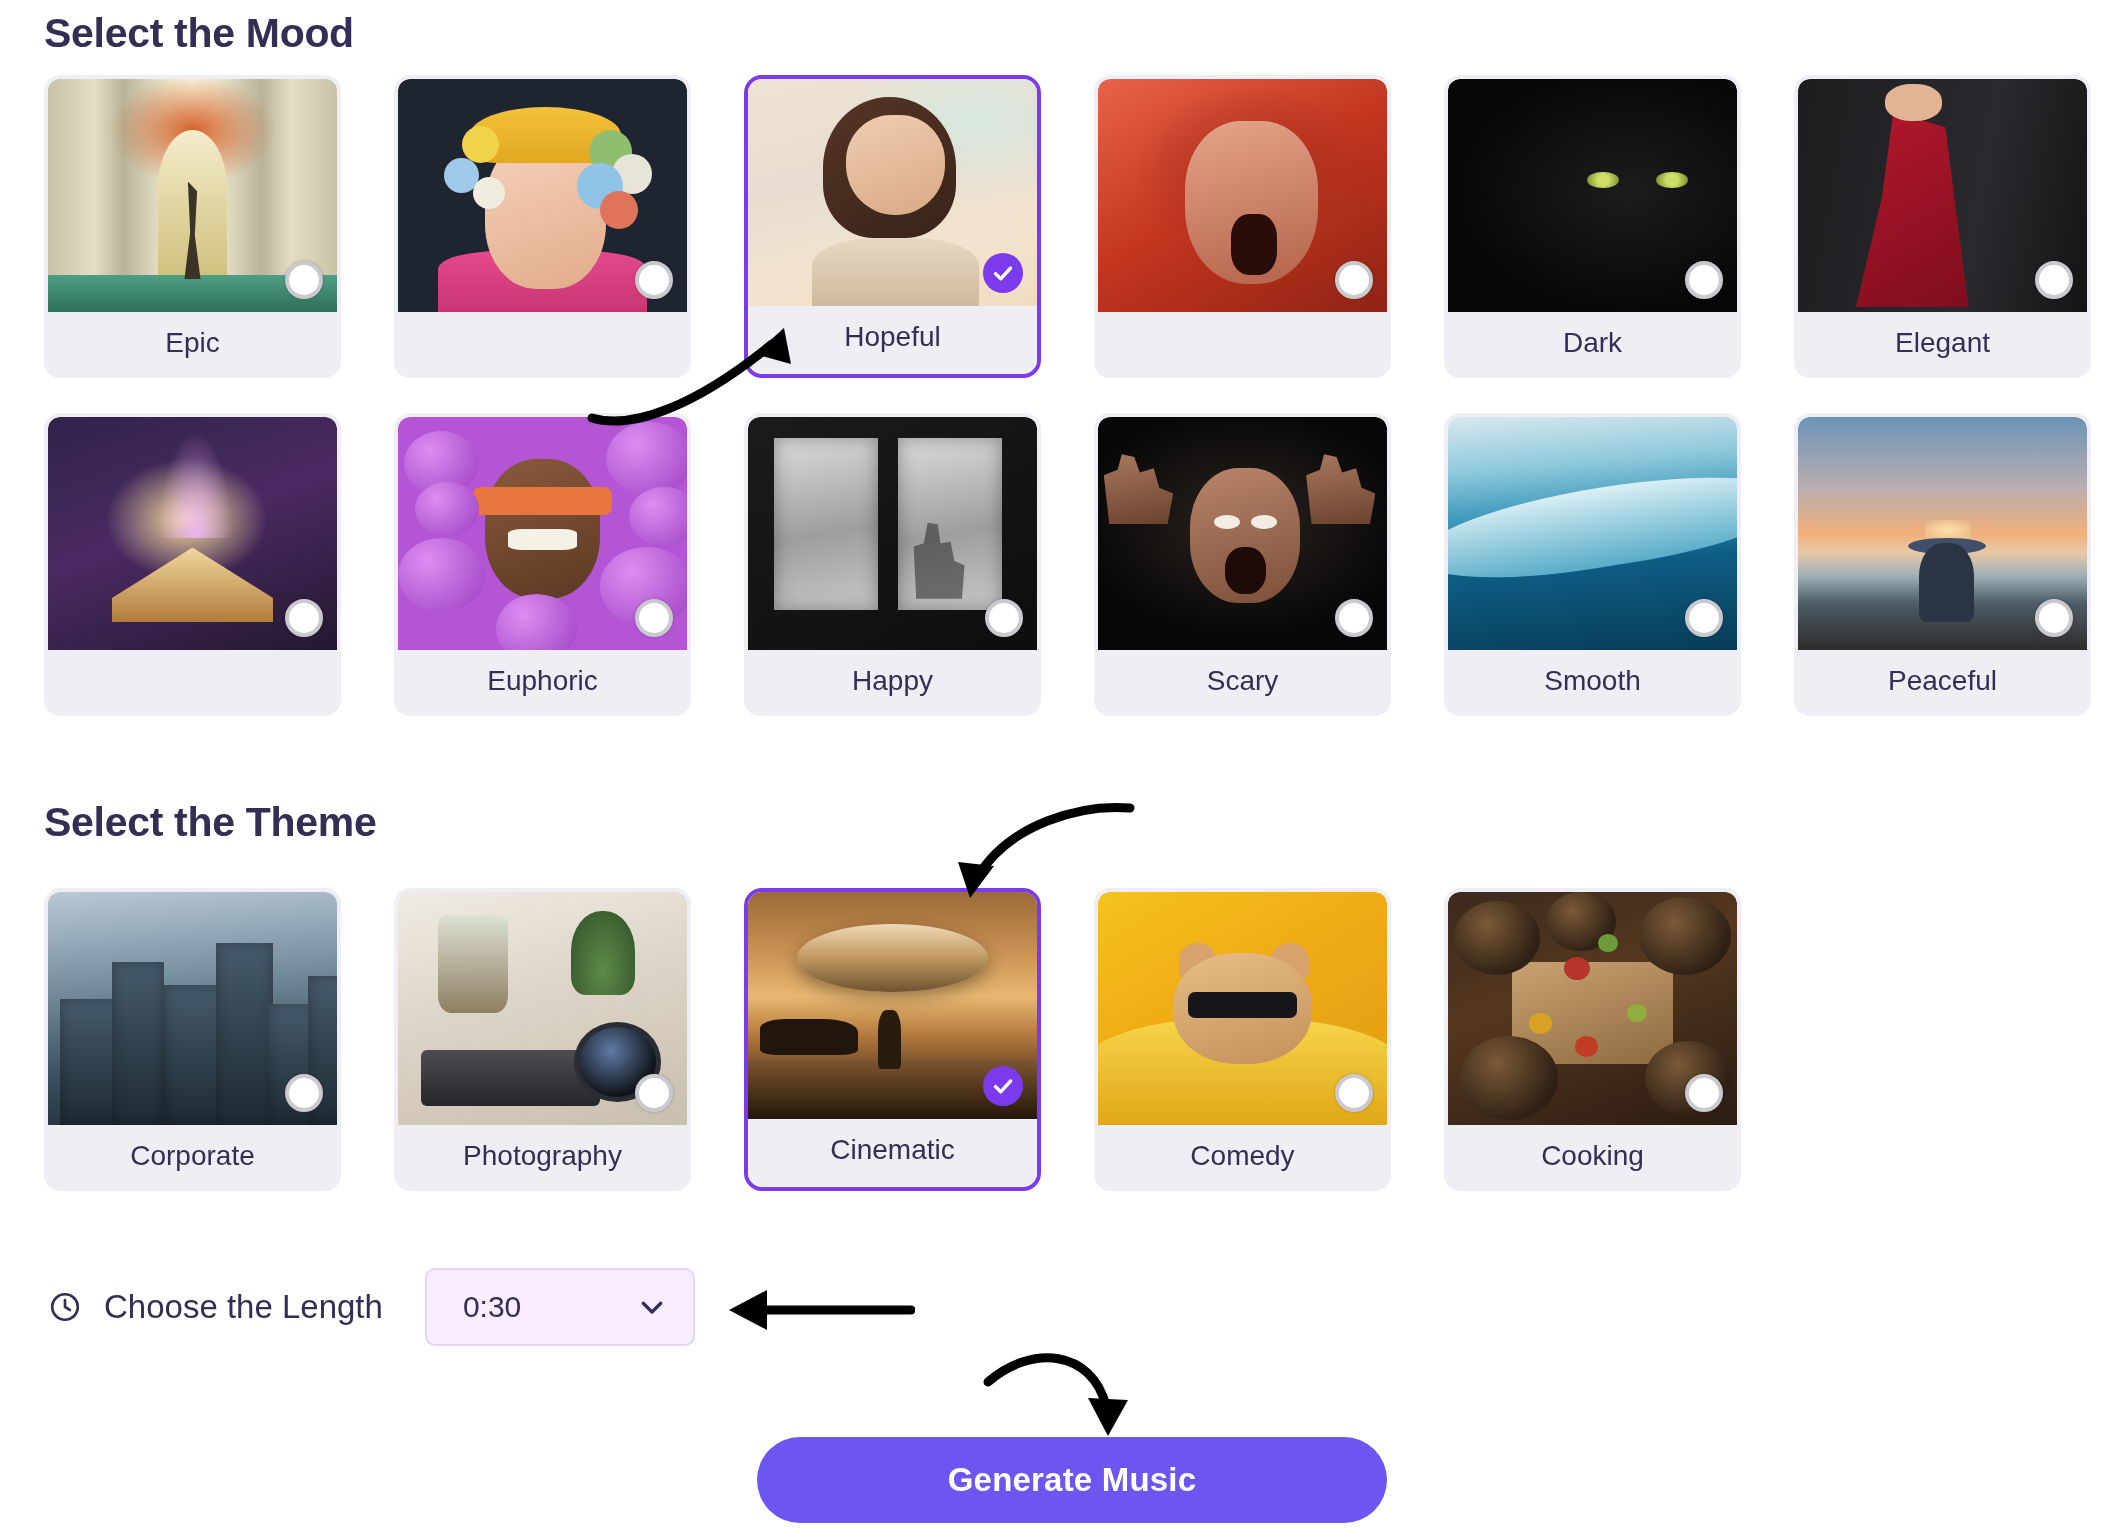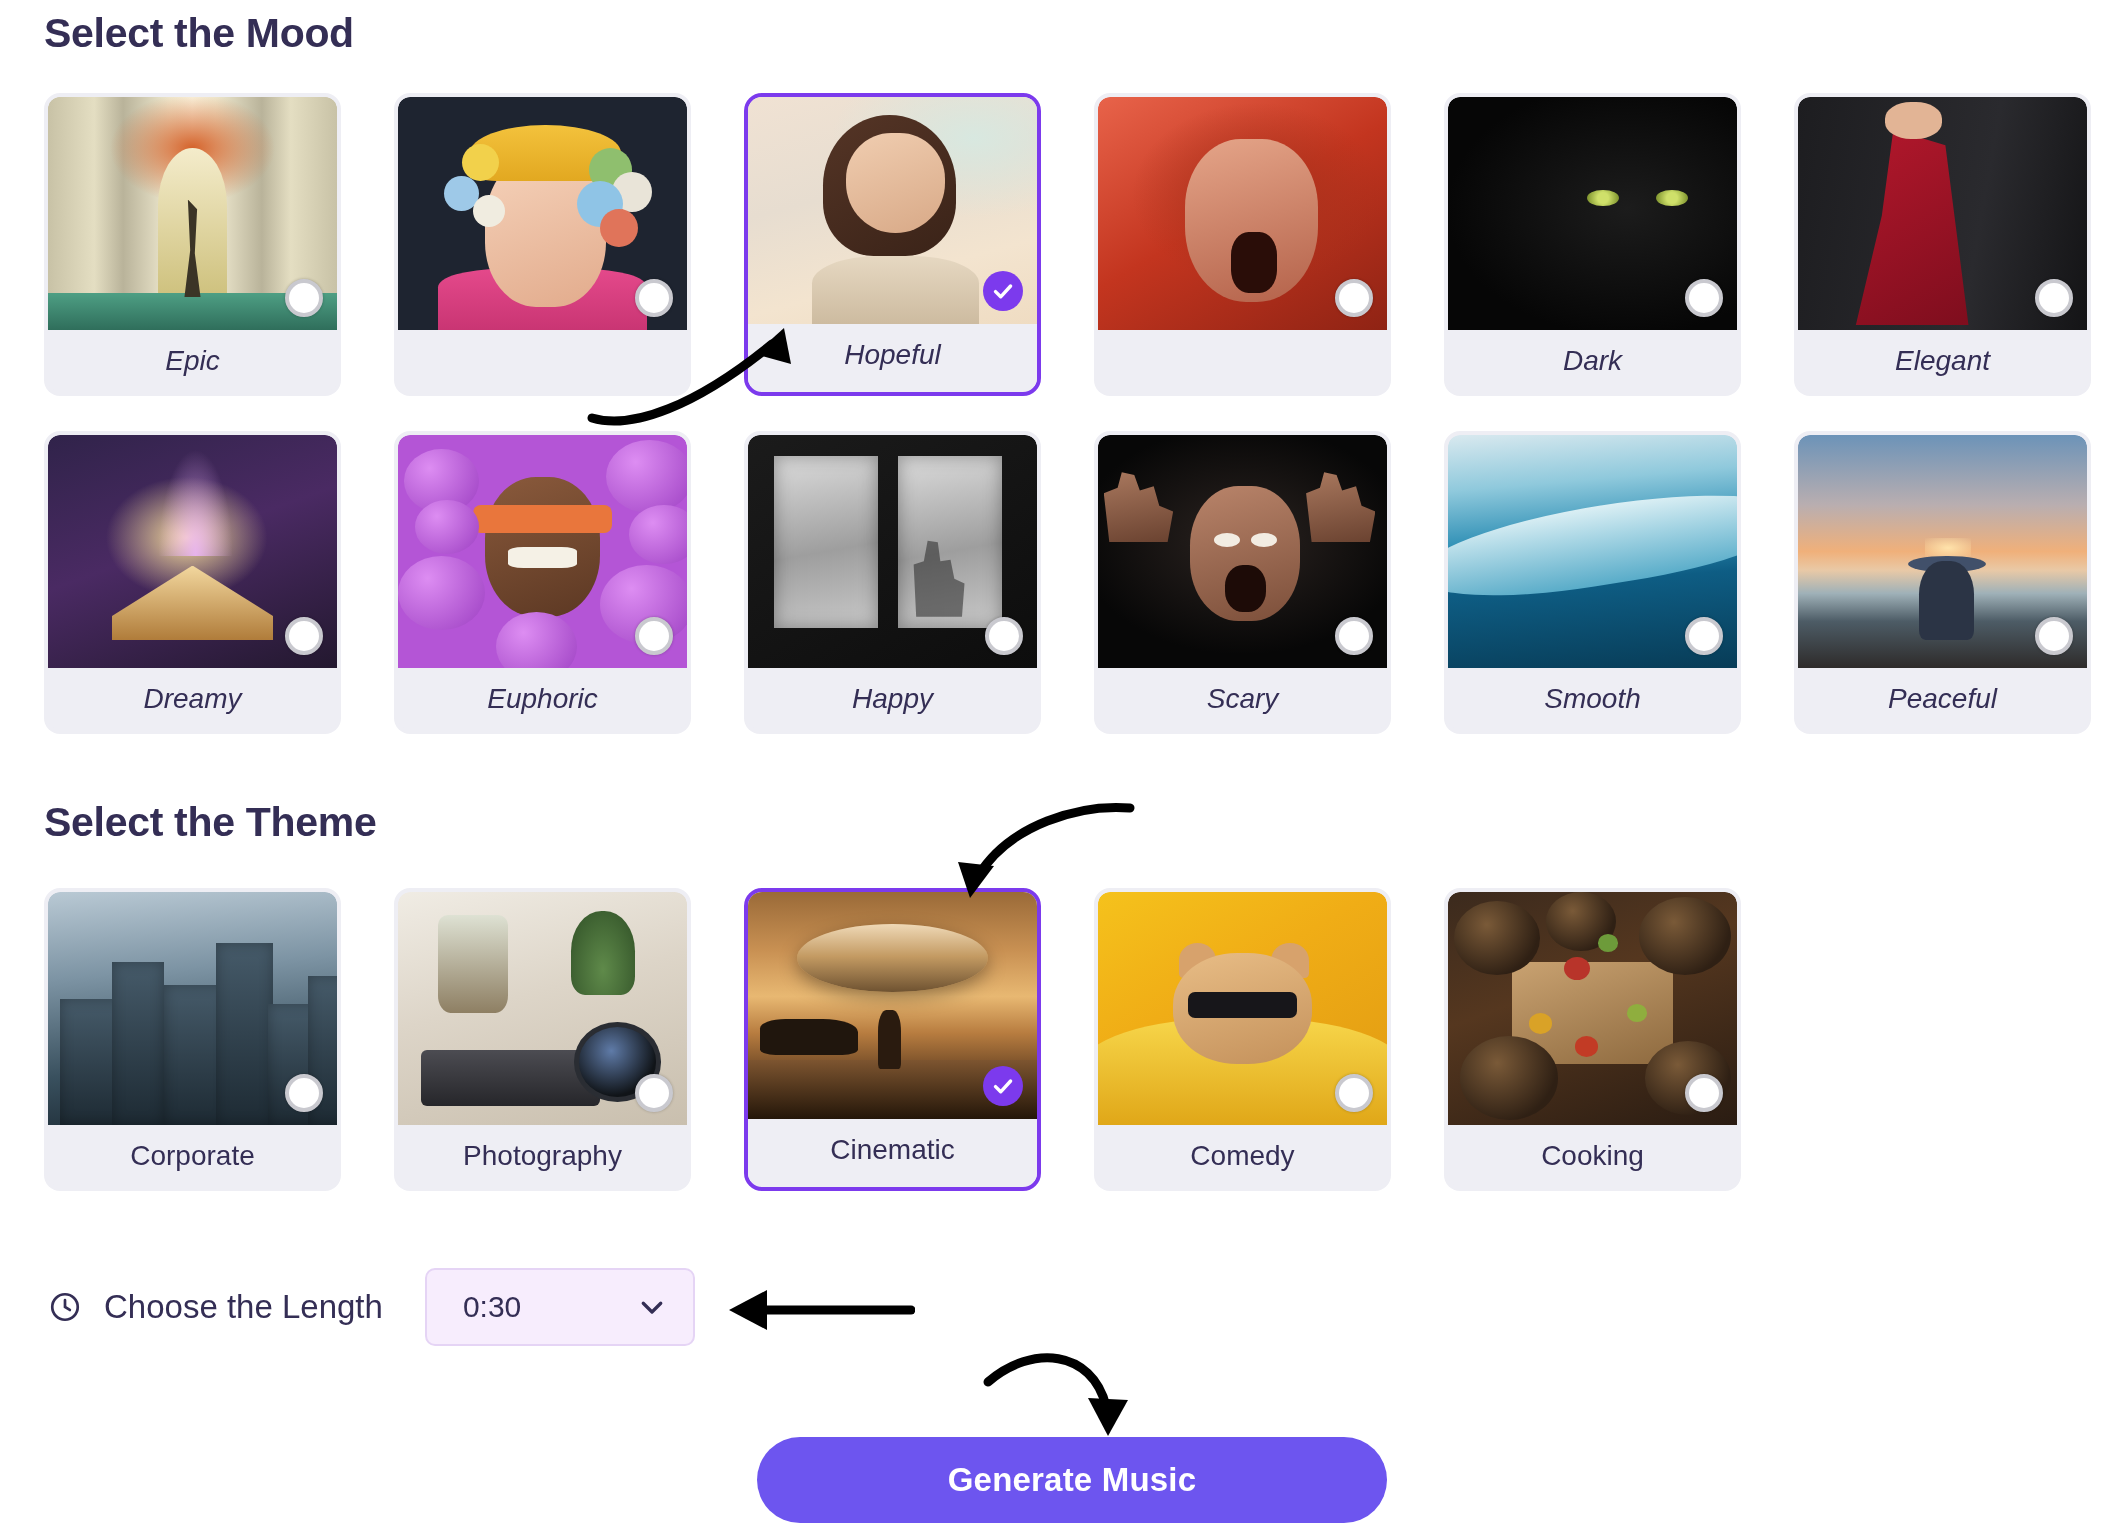--- a/index.html
+++ b/index.html
@@ -28,21 +28,21 @@
   
   .card-grid {
     position: absolute;
     left: 44px;
     display: grid;
     grid-template-columns: repeat(6, 297px);
     column-gap: 53px;
     row-gap: 35px;
     width: 2038px;
   }
-  #mood-grid  { top: 93px; font-style: italic; }
+  #mood-grid  { top: 75px; }
   #theme-grid { top: 888px; }
 
   .card {
     position: relative;
     width: 297px;
     border-radius: 16px;
     background: #eeeef4;
     overflow: hidden;
     border: 4px solid transparent;
     cursor: pointer;
@@ -517,21 +517,20 @@
         <div class="card-label">Elegant</div>
       </div>
       <div class="card">
         <div class="card-thumb">
           <div class="thumb-art art-dreamy">
             <div class="book" style=""></div>
             <div class="spark" style=""></div>
           </div>
           <div class="radio"></div>
         </div>
-        <div class="card-label">Dreamy</div>
       </div>
       <div class="card">
         <div class="card-thumb">
           <div class="thumb-art art-euphoric">
             <div class="face" style=""></div>
             <div class="teeth" style=""></div>
             <div class="glass" style=""></div>
             <div class="ball" style="left: 2%; top: 6%; width: 26%; height: 27.3%;"></div>
             <div class="ball" style="left: 72%; top: 2%; width: 30%; height: 31.5%;"></div>
             <div class="ball" style="left: 0%; top: 52%; width: 30%; height: 31.5%;"></div>

